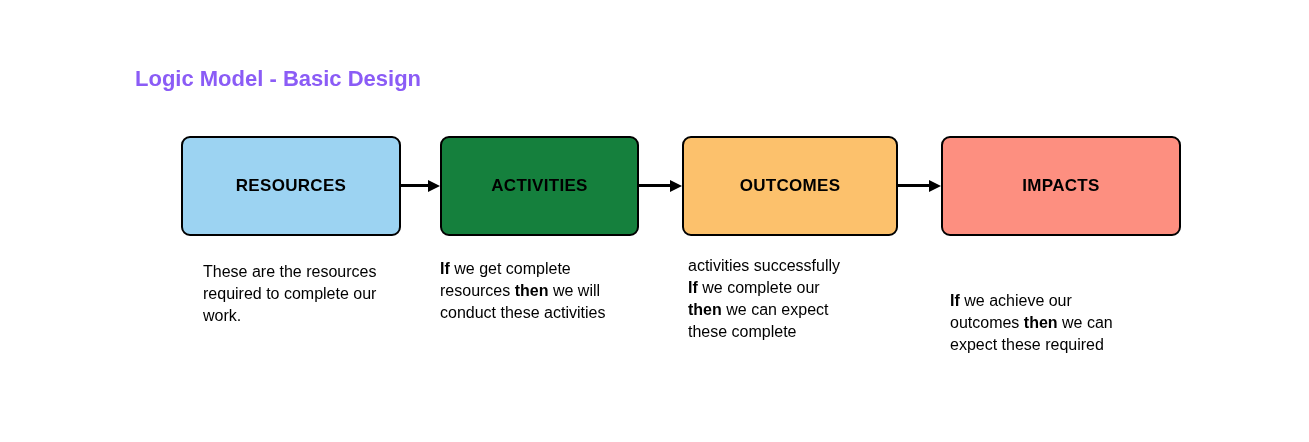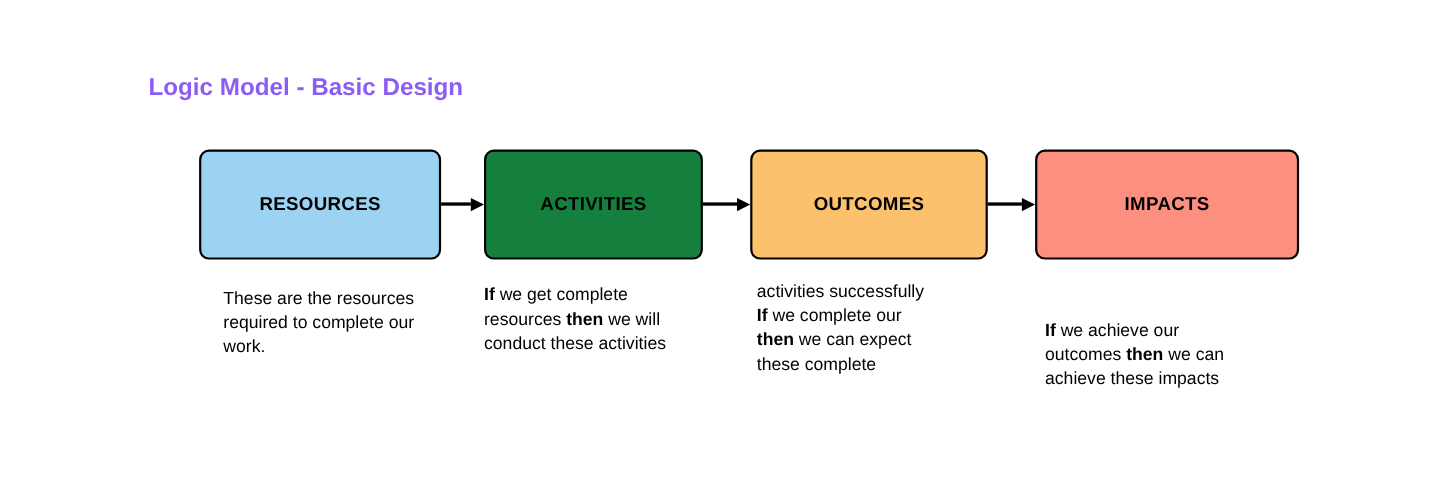--- a/index.html
+++ b/index.html
@@ -135,16 +135,16 @@
   <div class="desc desc-3">
       <div><span>activities successfully</span></div>
       <div><b>If</b><span> we complete our</span></div>
       <div><b>then</b><span> we can expect</span></div>
       <div><span>these complete</span></div>
     </div>
 
   <div class="desc desc-4">
       <div><b>If</b><span> we achieve our</span></div>
       <div><span>outcomes </span><b>then</b><span> we can</span></div>
-      <div><span>achieve these impacts</span></div>
+      <div><span>expect these required</span></div>
     </div>
 
 </div>
 
 </body></html>

